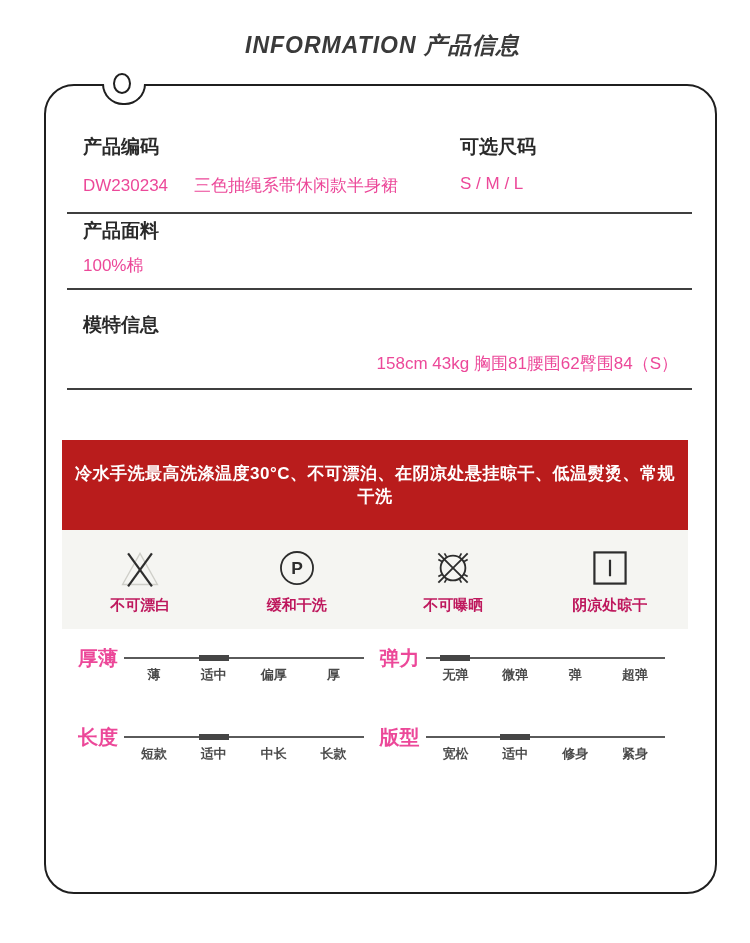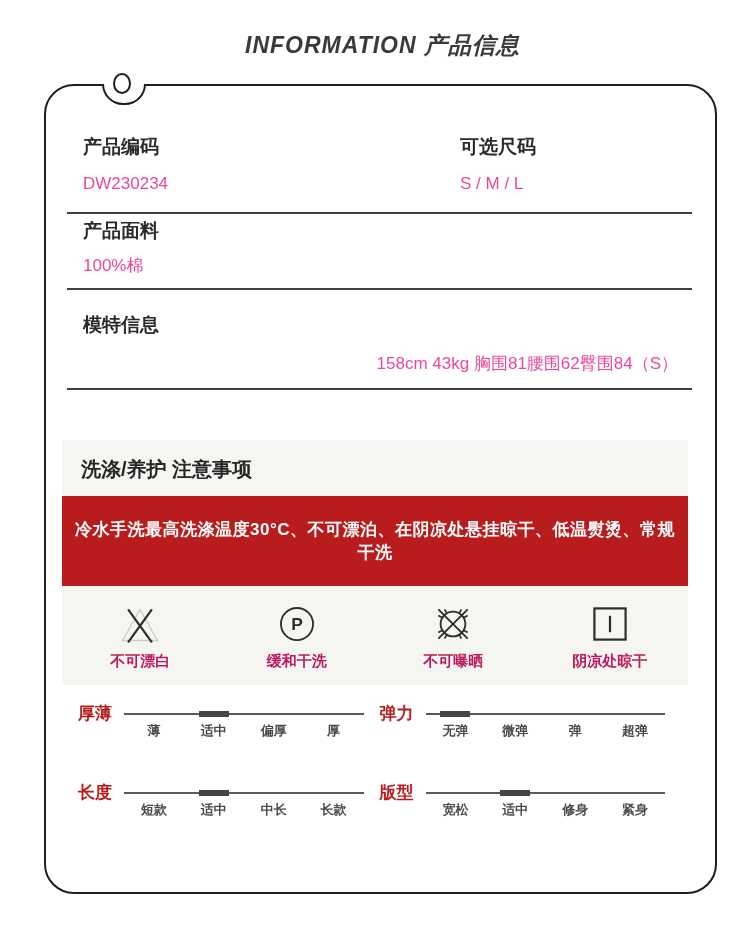--- a/index.html
+++ b/index.html
@@ -93,21 +93,21 @@
   .care-glyph { width:44px; height:44px; }
   .care-glyph svg { width:44px; height:44px; display:block; }
   .care-label { margin-top:6px; font-size:15px; font-weight:700; color:#be185d; height:18px; }
 
   
   .slider-row { display:flex; gap:16px; margin:18px 50px 0 32px; }
   .slider-row.second { margin-top:42px; }
   .slider-group { flex:1; display:flex; }
   .slider-name {
     width:40px; margin-right:6px;
-    font-size:17px; font-weight:700; color:#b91c1c;
+    font-size:20px; font-weight:700; color:#ec4899;
     line-height:22px; white-space:nowrap;
   }
   .slider-body { flex:1; }
   .slider-track { position:relative; margin-top:10px; height:2px; background:#5a5a5a; }
   .slider-marker {
     position:absolute; top:-2px;
     width:30px; height:6px;
     background:#454545;
   }
   .slider-options { display:flex; margin-top:7px; }
@@ -125,41 +125,41 @@
   <div class="tag-notch"></div>
   <div class="tag-circle"></div>
 
   <div class="section info-row row-headers">
     <div class="info-left hdr">产品编码</div>
     <div class="info-right hdr">可选尺码</div>
   </div>
   <div class="section info-row row-values">
     <div class="info-left val">
       <span class="code">DW230234</span>
+      <span>三色抽绳系带休闲款半身裙</span>
     </div>
     <div class="info-right val">S / M / L</div>
   </div>
   <div class="section">
       <div class="divider"></div>
     </div>
 
   <div class="section hdr sec-fabric-h">产品面料</div>
   <div class="section val sec-fabric-v">100%棉</div>
   <div class="section">
       <div class="divider div2"></div>
     </div>
 
   <div class="section hdr sec-model-h">模特信息</div>
   <div class="section val sec-model-v">158cm 43kg 胸围81腰围62臀围84（S）</div>
   <div class="section">
       <div class="divider div3"></div>
     </div>
 
   <div class="wash-panel">
-    <div class="wash-header">洗涤/养护 注意事项</div>
     <div class="wash-banner">冷水手洗最高洗涤温度30°C、不可漂泊、在阴凉处悬挂晾干、低温熨烫、常规干洗</div>
     <div class="care-icons">
 
       <div class="care-item">
         <div class="care-glyph">
           <svg viewBox="0 0 48 48" fill="none">
             <polygon points="24,8 43,42 5,42" stroke="#cfcfc9" stroke-width="1.5" fill="none"></polygon>
             <line x1="11" y1="8" x2="37" y2="44" stroke="#2d2d2d" stroke-width="2.4"></line>
             <line x1="37" y1="8" x2="11" y2="44" stroke="#2d2d2d" stroke-width="2.4"></line>
           </svg>

